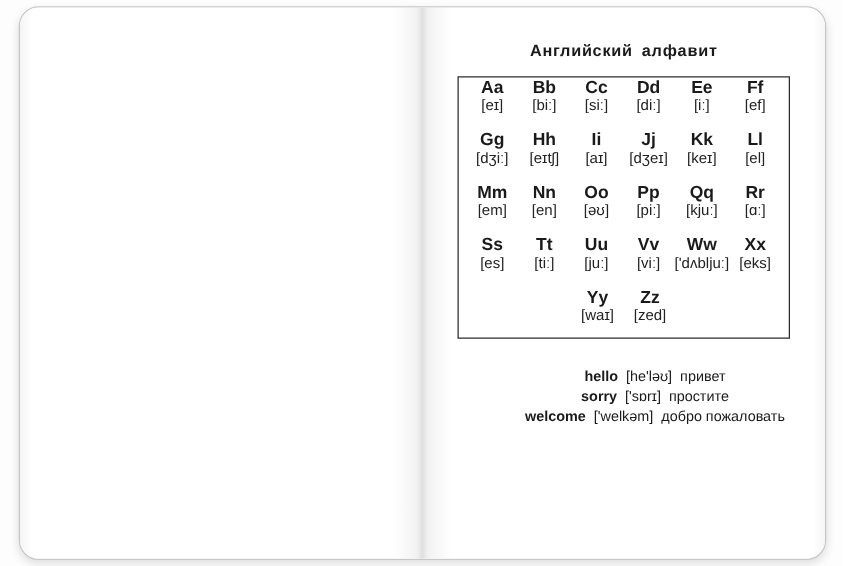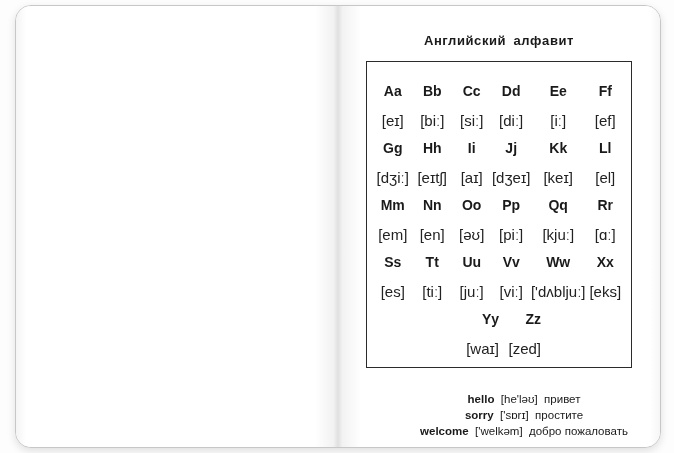--- a/index.html
+++ b/index.html
@@ -63,51 +63,50 @@
     text-align: center;
     font-size: 13px;
     font-weight: bold;
     letter-spacing: 0.6px;
     word-spacing: 3px;
   }
   .alpha-table {
     width: 252px;
     margin: 13px auto 0 auto;
     border: 1.5px solid #2b2b2b;
-    padding: 22px 6px 12px 6px;
+    padding: 0 6px 12px 6px;
     background: #ffffff;
   }
   .alpha-grid {
     display: grid;
     grid-template-columns: repeat(6, 1fr);
     row-gap: 14px;
   }
   .alpha-cell {
     text-align: center;
   }
   .alpha-last {
     display: flex;
     justify-content: center;
     margin-top: 14px;
   }
   .alpha-last .alpha-cell {
     width: 42px;
-    text-align: right;
   }
   .letter {
     font-size: 14px;
     font-weight: bold;
     line-height: 15px;
     display: block;
   }
   .ipa {
-    font-size: 15px;
+    font-size: 12px;
     line-height: 12px;
     display: block;
-    margin-top: 16px;
+    margin-top: 1px;
     color: #222222;
   }
   .vocab {
     margin: 23px 0 0 50px;
     font-size: 11.5px;
     line-height: 16px;
     white-space: nowrap;
     text-align: center;
   }
   .vocab-row {

